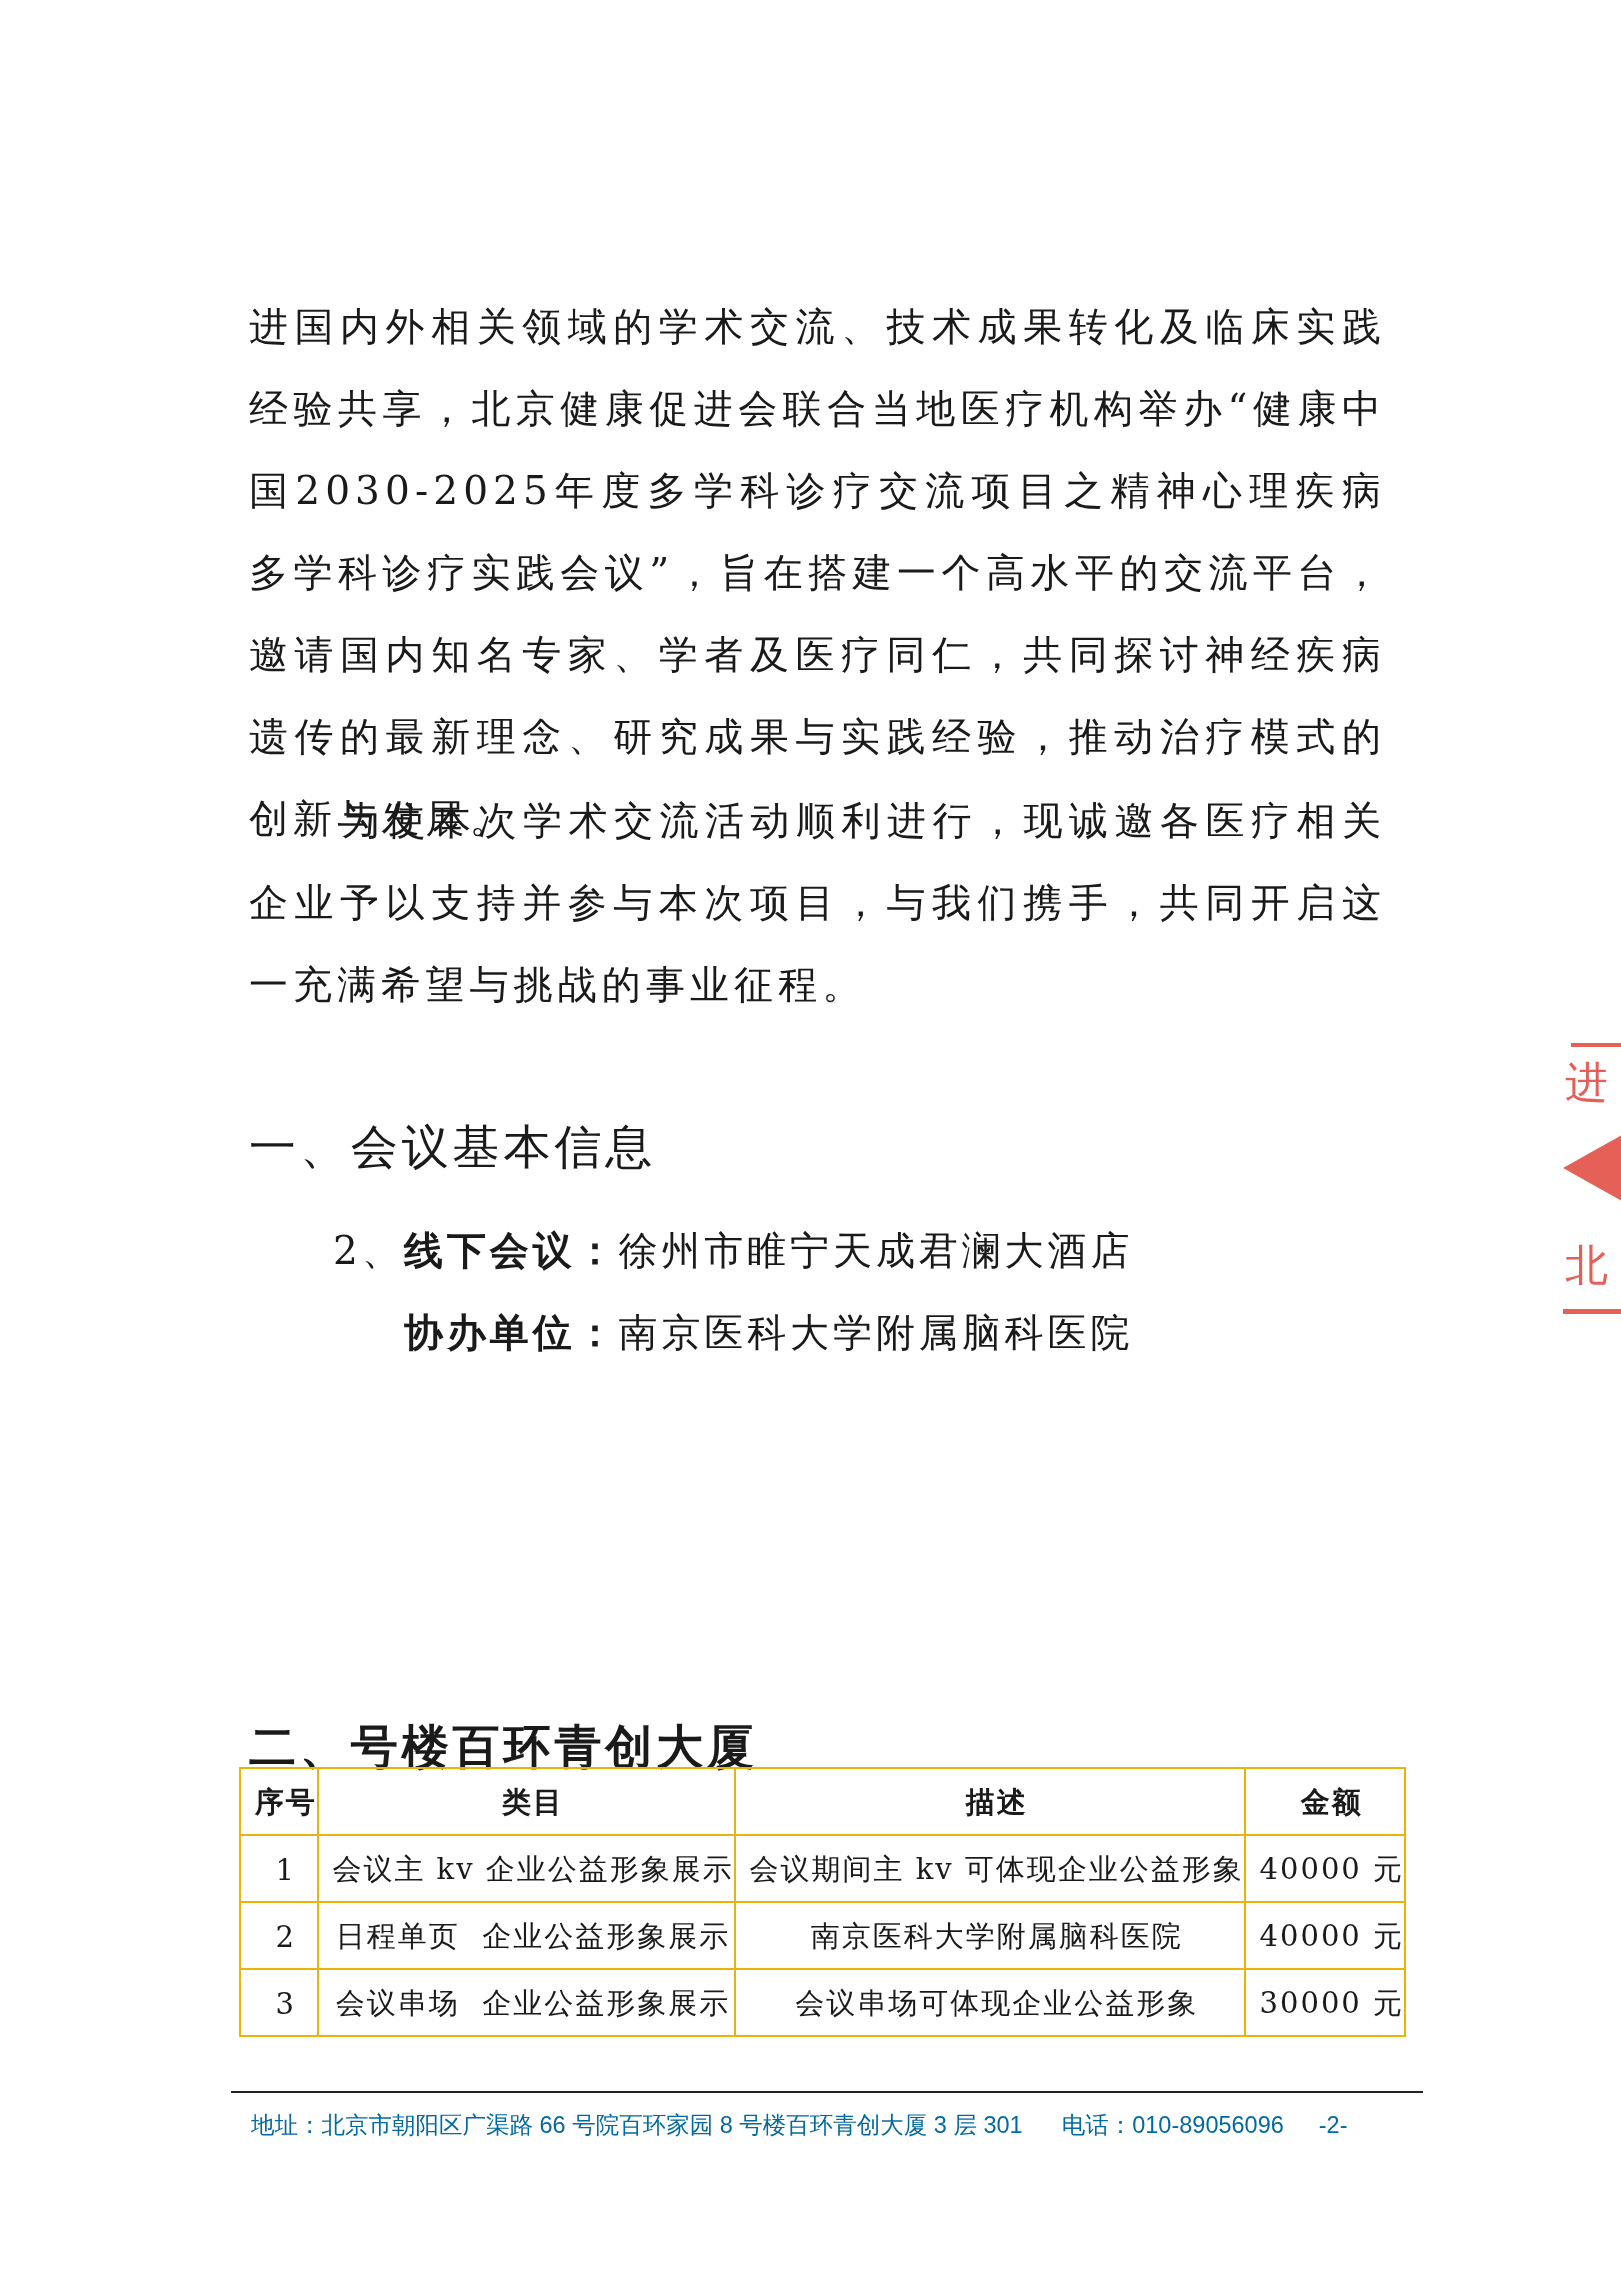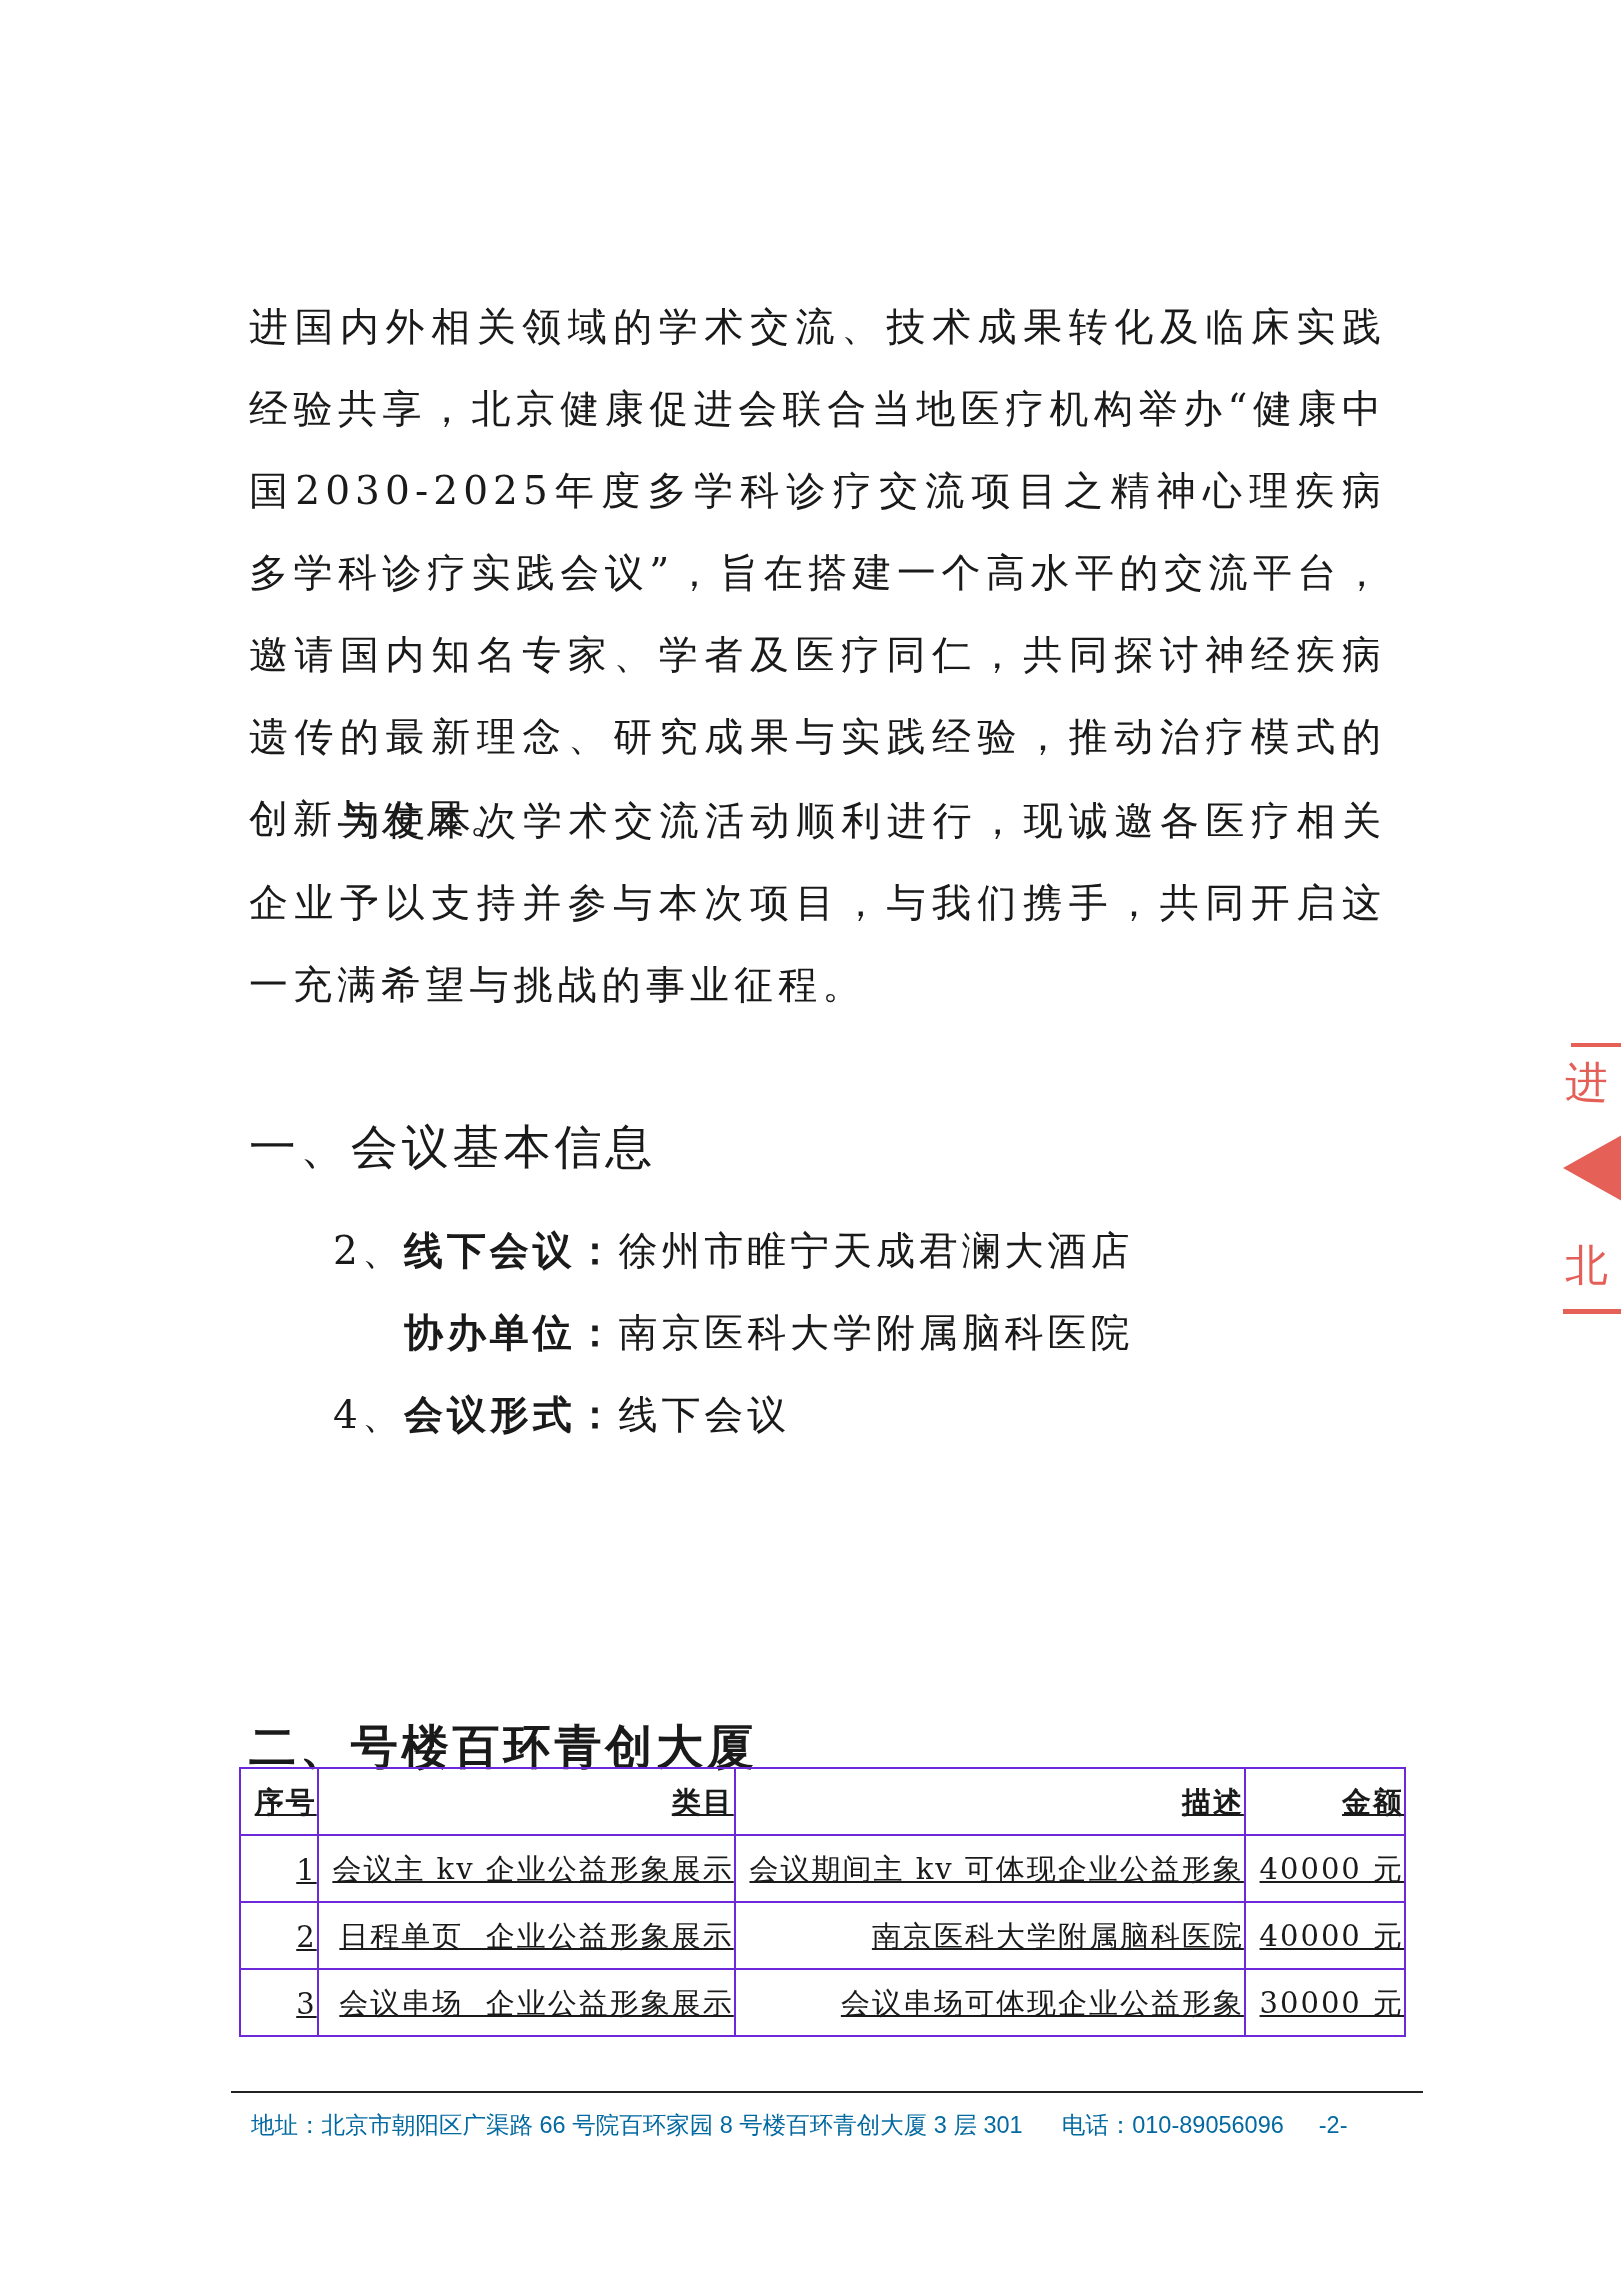--- a/index.html
+++ b/index.html
@@ -59,28 +59,27 @@
     table.benefits {
       position: absolute;
       left: 239px;
       top: 1767px;
       width: 1158px;
       border-collapse: collapse;
       font-size: 29px;
       letter-spacing: 2px;
     }
     table.benefits th, table.benefits td {
-      border: 2px solid #6d28d9;
+      border: 2px solid #eab308;
       height: 63px;
       padding: 2px 0 0 13.7px;
-      text-align: right;
+      text-align: center;
       vertical-align: middle;
       font-weight: normal;
       white-space: nowrap;
-      text-decoration: underline;
     }
     table.benefits th { font-weight: bold; font-family: "DejaVu Sans", "Liberation Sans", sans-serif; }
     col.c1 { width: 102px; }
     col.c2 { width: 400px; }
     col.c3 { width: 473px; }
     col.c4 { width: 182px; }
 
     .footer-rule {
       position: absolute;
       left: 231px;
@@ -149,23 +148,20 @@
 
   <div class="section-heading" id="heading1">一、会议基本信息</div>
 
   <div class="info-list">
     <div class="info-row">
       <span class="info-num">2、</span><span class="info-label">线下会议：</span><span class="info-value">徐州市睢宁天成君澜大酒店</span>
     </div>
     <div class="info-row info-sub">
       <span class="info-label">协办单位：</span><span class="info-value">南京医科大学附属脑科医院</span>
     </div>
-    <div class="info-row">
-      <span class="info-num">4、</span><span class="info-label">会议形式：</span><span class="info-value">线下会议</span>
-    </div>
   </div>
 
   <div class="section-heading" id="heading2">二、号楼百环青创大厦</div>
 
   <table class="benefits">
     <colgroup>
         <col class="c1">
         <col class="c2">
         <col class="c3">
         <col class="c4">

